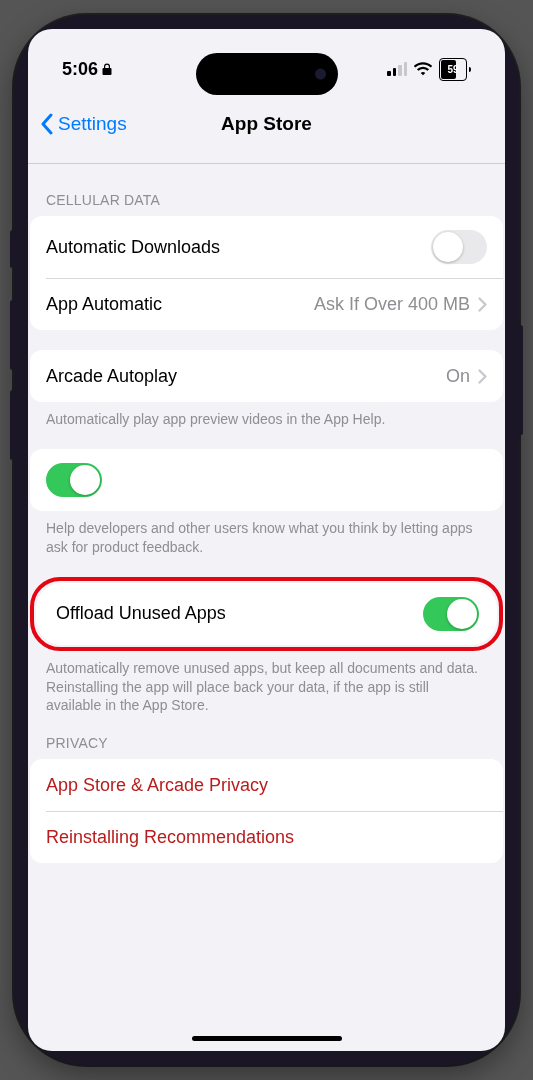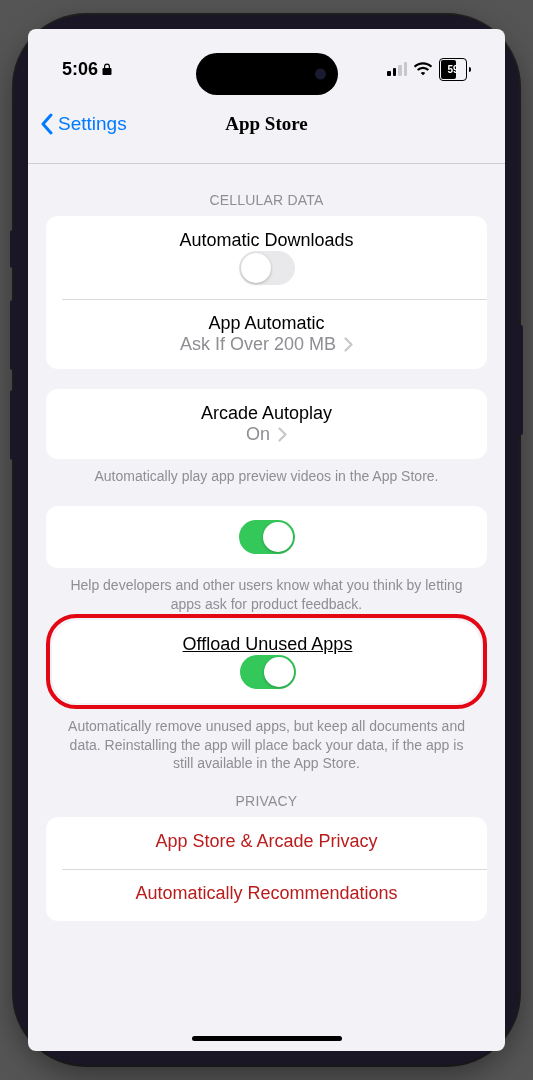--- a/index.html
+++ b/index.html
@@ -23,24 +23,23 @@
     }
     .side-btn { position: absolute; background: #1a1625; border-radius: 3px; }
     .side-btn.sb1 { left: -4px; top: 215px; width: 5px; height: 38px; }
     .side-btn.sb2 { left: -4px; top: 285px; width: 5px; height: 70px; }
     .side-btn.sb3 { left: -4px; top: 375px; width: 5px; height: 70px; }
     .side-btn.sb4 { right: -4px; top: 310px; width: 5px; height: 110px; }
     .screen {
       width: 100%;
       height: 100%;
       background: #f2f2f7;
-      border-radius: 8px;
+      border-radius: 24px;
       overflow: hidden;
       position: relative;
-      text-align: center;
     }
     .island {
       position: absolute;
       top: 24px;
       left: 50%;
       transform: translateX(-50%);
       width: 142px;
       height: 42px;
       background: #000;
       border-radius: 22px;
@@ -106,25 +105,24 @@
       color: #007aff;
       font-size: 19px;
       gap: 4px;
     }
     .chevron-left { width: 14px; height: 22px; }
     .nav-title {
       margin: 0 auto;
       font-size: 19px;
       font-weight: 600;
       color: #000;
-      font-family: Liberation Serif, serif;
     }
 
     .content {
-      padding: 0 18px;
+      padding: 0 2px;
       height: calc(100% - 135px);
       overflow: hidden;
     }
     .section-header {
       font-size: 14px;
       color: #8e8e93;
       text-transform: uppercase;
       padding: 28px 16px 8px;
       letter-spacing: 0.2px;
     }
@@ -135,21 +133,20 @@
       overflow: hidden;
     }
     .group.single { margin-top: 20px; }
     .row {
       display: flex;
       align-items: center;
       justify-content: space-between;
       padding: 14px 16px;
       min-height: 52px;
       position: relative;
-      flex-direction: column;
     }
     .row + .row::before {
       content: '';
       position: absolute;
       top: 0; left: 16px; right: 0;
       height: 0.5px;
       background: rgba(0,0,0,.15);
     }
     .row-label { font-size: 18px; color: #000; }
     .row-label.link { color: #b91c1c; }
@@ -176,22 +173,22 @@
       content:''; position:absolute; top:2px;
       width:30px; height:30px; background:#fff;
       border-radius:50%; box-shadow: 0 1px 3px rgba(0,0,0,.25);
     }
     .switch.off::after { left: 2px; }
     .switch.on::after  { right: 2px; }
 
     .highlight {
       border: 4px solid #e30613;
       border-radius: 30px;
+      margin-top: 20px;
       padding: 2px;
-      text-decoration: underline;
     }
     .highlight .group { border-radius: 26px; }
     .highlight .row { padding-left: 20px; padding-right: 18px; min-height: 54px; }
 
     .home-indicator {
       position: absolute;
       bottom: 10px; left: 50%;
       transform: translateX(-50%);
       width: 150px; height: 5px;
       background: #000; border-radius: 3px;
@@ -248,40 +245,40 @@
 
       <div class="section-header">Cellular Data</div>
       <div class="group">
         <div class="row">
           <span class="row-label">Automatic Downloads</span>
           <div class="switch off"></div>
         </div>
         <div class="row">
           <span class="row-label">App Automatic</span>
           <div class="row-detail">
-            <span class="row-value">Ask If Over 200 MB</span>
+            <span class="row-value">Ask If Over 400 MB</span>
             <svg class="chevron-right" viewBox="0 0 9 15">
                 <path d="M1.5 1.5l6 6-6 6" stroke-width="2.2" fill="none" stroke-linecap="round" stroke-linejoin="round"></path>
               </svg>
           </div>
         </div>
       </div>
 
       <div class="group single">
         <div class="row">
           <span class="row-label">Arcade Autoplay</span>
           <div class="row-detail">
             <span class="row-value">On</span>
             <svg class="chevron-right" viewBox="0 0 9 15">
                 <path d="M1.5 1.5l6 6-6 6" stroke-width="2.2" fill="none" stroke-linecap="round" stroke-linejoin="round"></path>
               </svg>
           </div>
         </div>
       </div>
-      <div class="footer-text">Automatically play app preview videos in the App Store.</div>
+      <div class="footer-text">Automatically play app preview videos in the App Help.</div>
 
       <div class="group single">
         <div class="row">
           <div class="switch on"></div>
         </div>
       </div>
       <div class="footer-text">Help developers and other users know what you think by letting apps ask for product feedback.</div>
 
       <div class="highlight">
         <div class="group">
@@ -292,21 +289,21 @@
         </div>
       </div>
       <div class="footer-text">Automatically remove unused apps, but keep all documents and data. Reinstalling the app will place back your data, if the app is still available in the App Store.</div>
 
       <div class="section-header tight">Privacy</div>
       <div class="group">
         <div class="row">
           <span class="row-label link">App Store &amp; Arcade Privacy</span>
         </div>
         <div class="row">
-          <span class="row-label link">Automatically Recommendations</span>
+          <span class="row-label link">Reinstalling Recommendations</span>
         </div>
       </div>
 
     </div>
 
     <div class="home-indicator"></div>
   </div>
 </div>
 
 </body></html>

